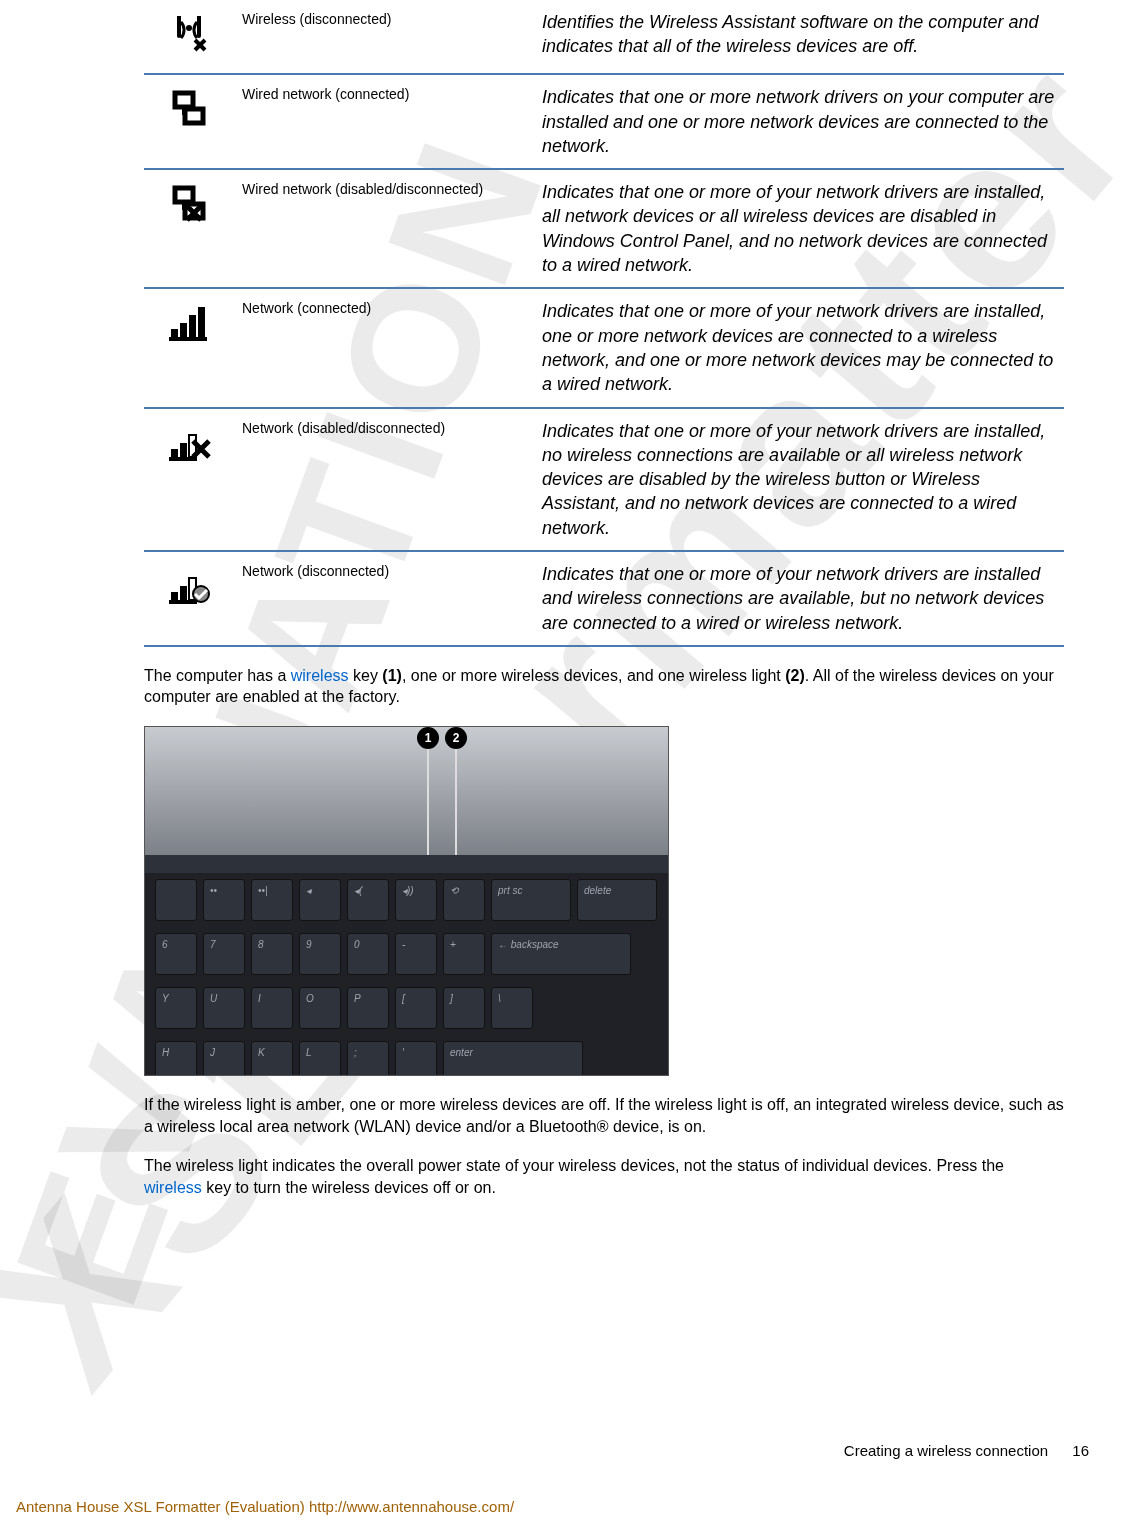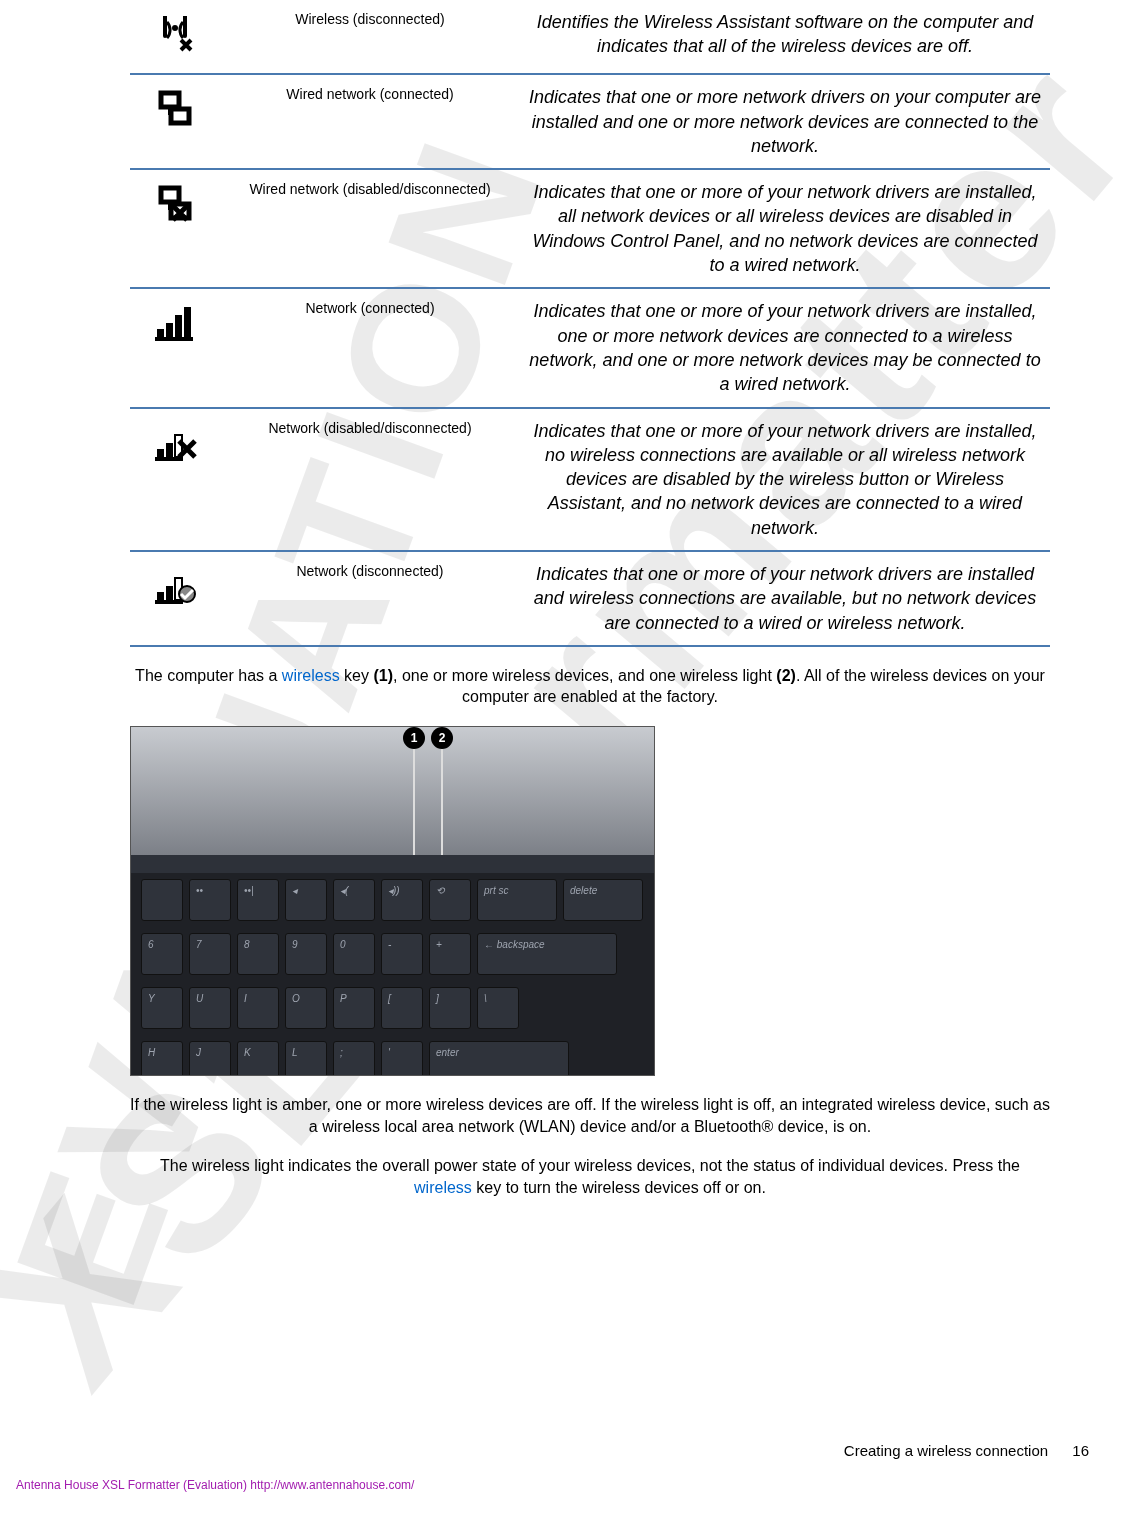--- a/index.html
+++ b/index.html
@@ -20,21 +20,21 @@
     position: absolute;
     font-size: 240px;
     font-weight: 700;
     color: rgba(0,0,0,0.08);
     pointer-events: none;
     user-select: none;
     white-space: nowrap;
   }
   .wm1 { top: 720px; left: 560px; transform: translate(-50%,-50%) rotate(-50deg); font-size: 220px; letter-spacing: 10px; }
   .wm2 { top: 720px; left: 280px; transform: translate(-50%,-50%) rotate(-70deg); font-size: 180px; letter-spacing: 8px; }
-  .page { position: relative; padding: 0 40px 0 50px; z-index: 1; text-align: center; }
+  .page { position: relative; padding: 0 40px 0 64px; z-index: 1; }
   table.icons {
     border-collapse: collapse;
     width: 920px;
     margin-left: 80px;
   }
   table.icons td {
     vertical-align: top;
     border-top: 2px solid #4a7ab0;
     padding: 10px 8px;
   }
@@ -113,24 +113,24 @@
   }
   .footer {
     position: absolute;
     bottom: 64px;
     right: 48px;
     font-size: 15px;
   }
   .footer .pagenum { margin-left: 20px; }
   .imprint {
     position: absolute;
-    bottom: 32px;
+    bottom: 8px;
     left: 16px;
-    font-size: 12px;
-    color: #a21caf;
+    font-size: 15px;
+    color: #a16207;
   }
   .table-bottom-rule {
     border-bottom: 2px solid #4a7ab0;
     height: 0;
     width: 920px;
     margin-left: 80px;
   }
 </style>
 </head>
 <body>

